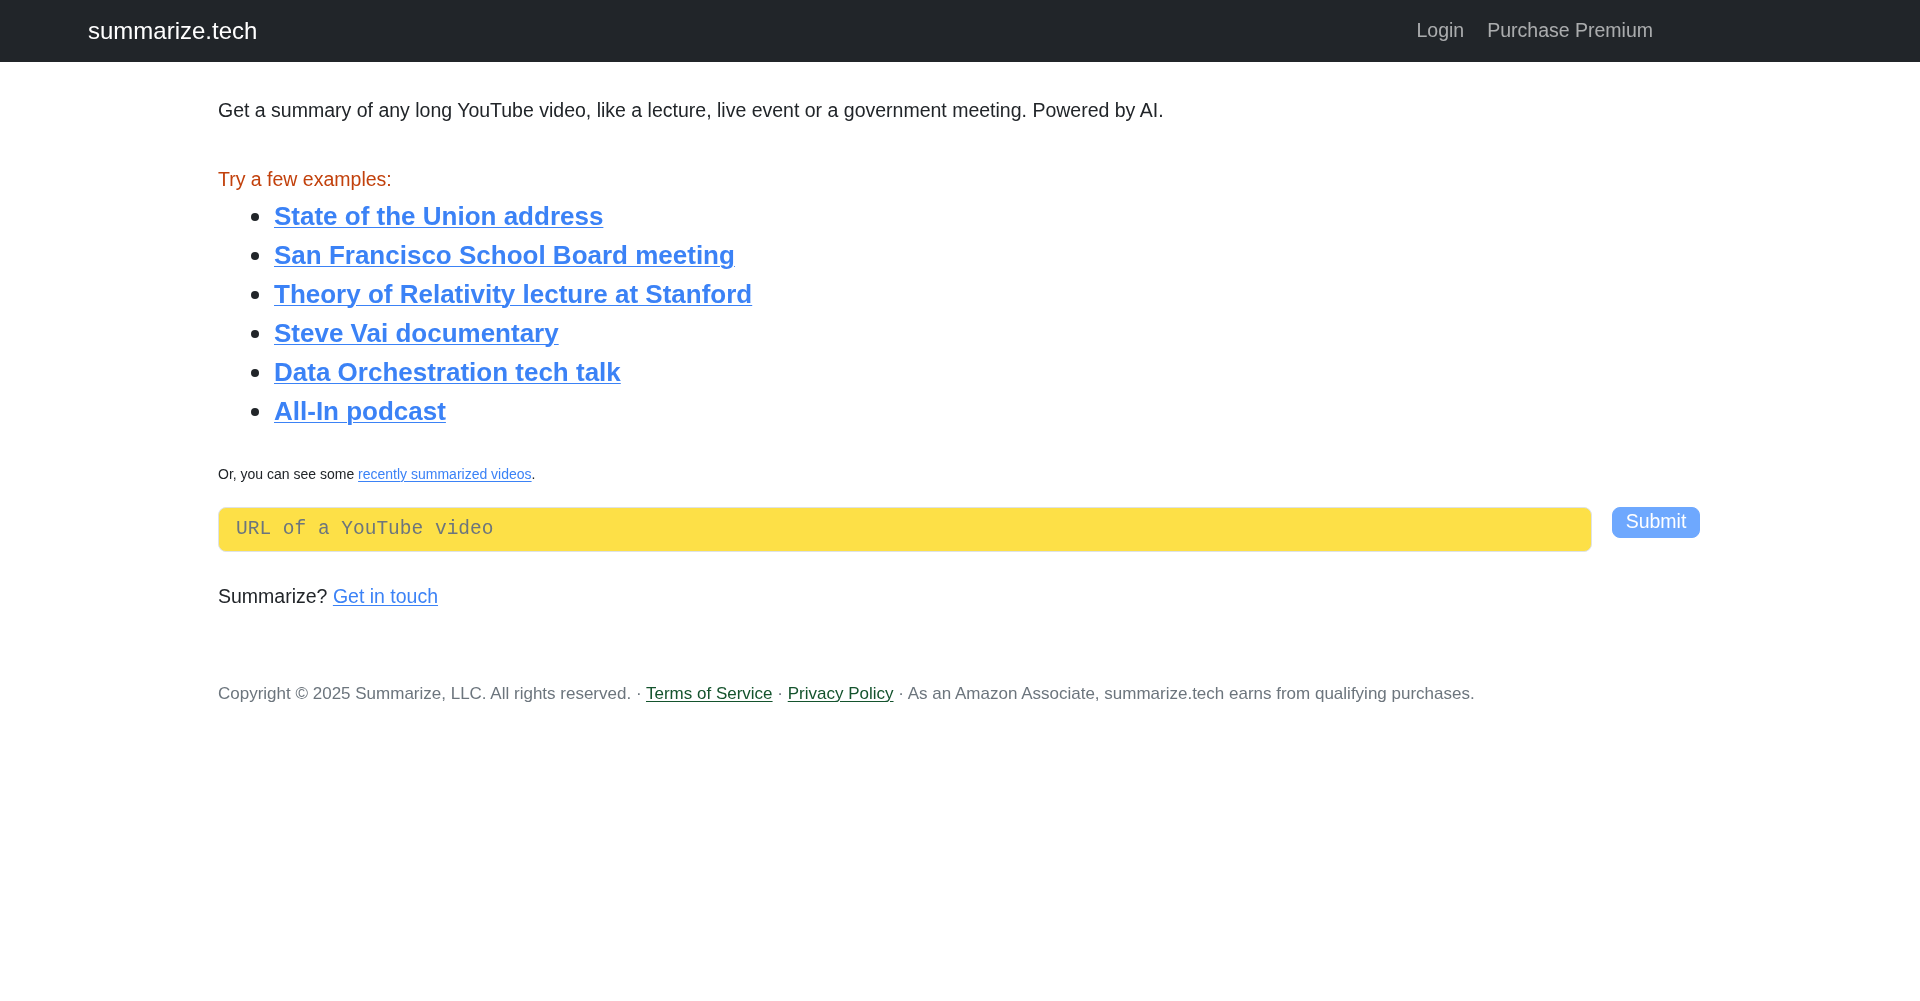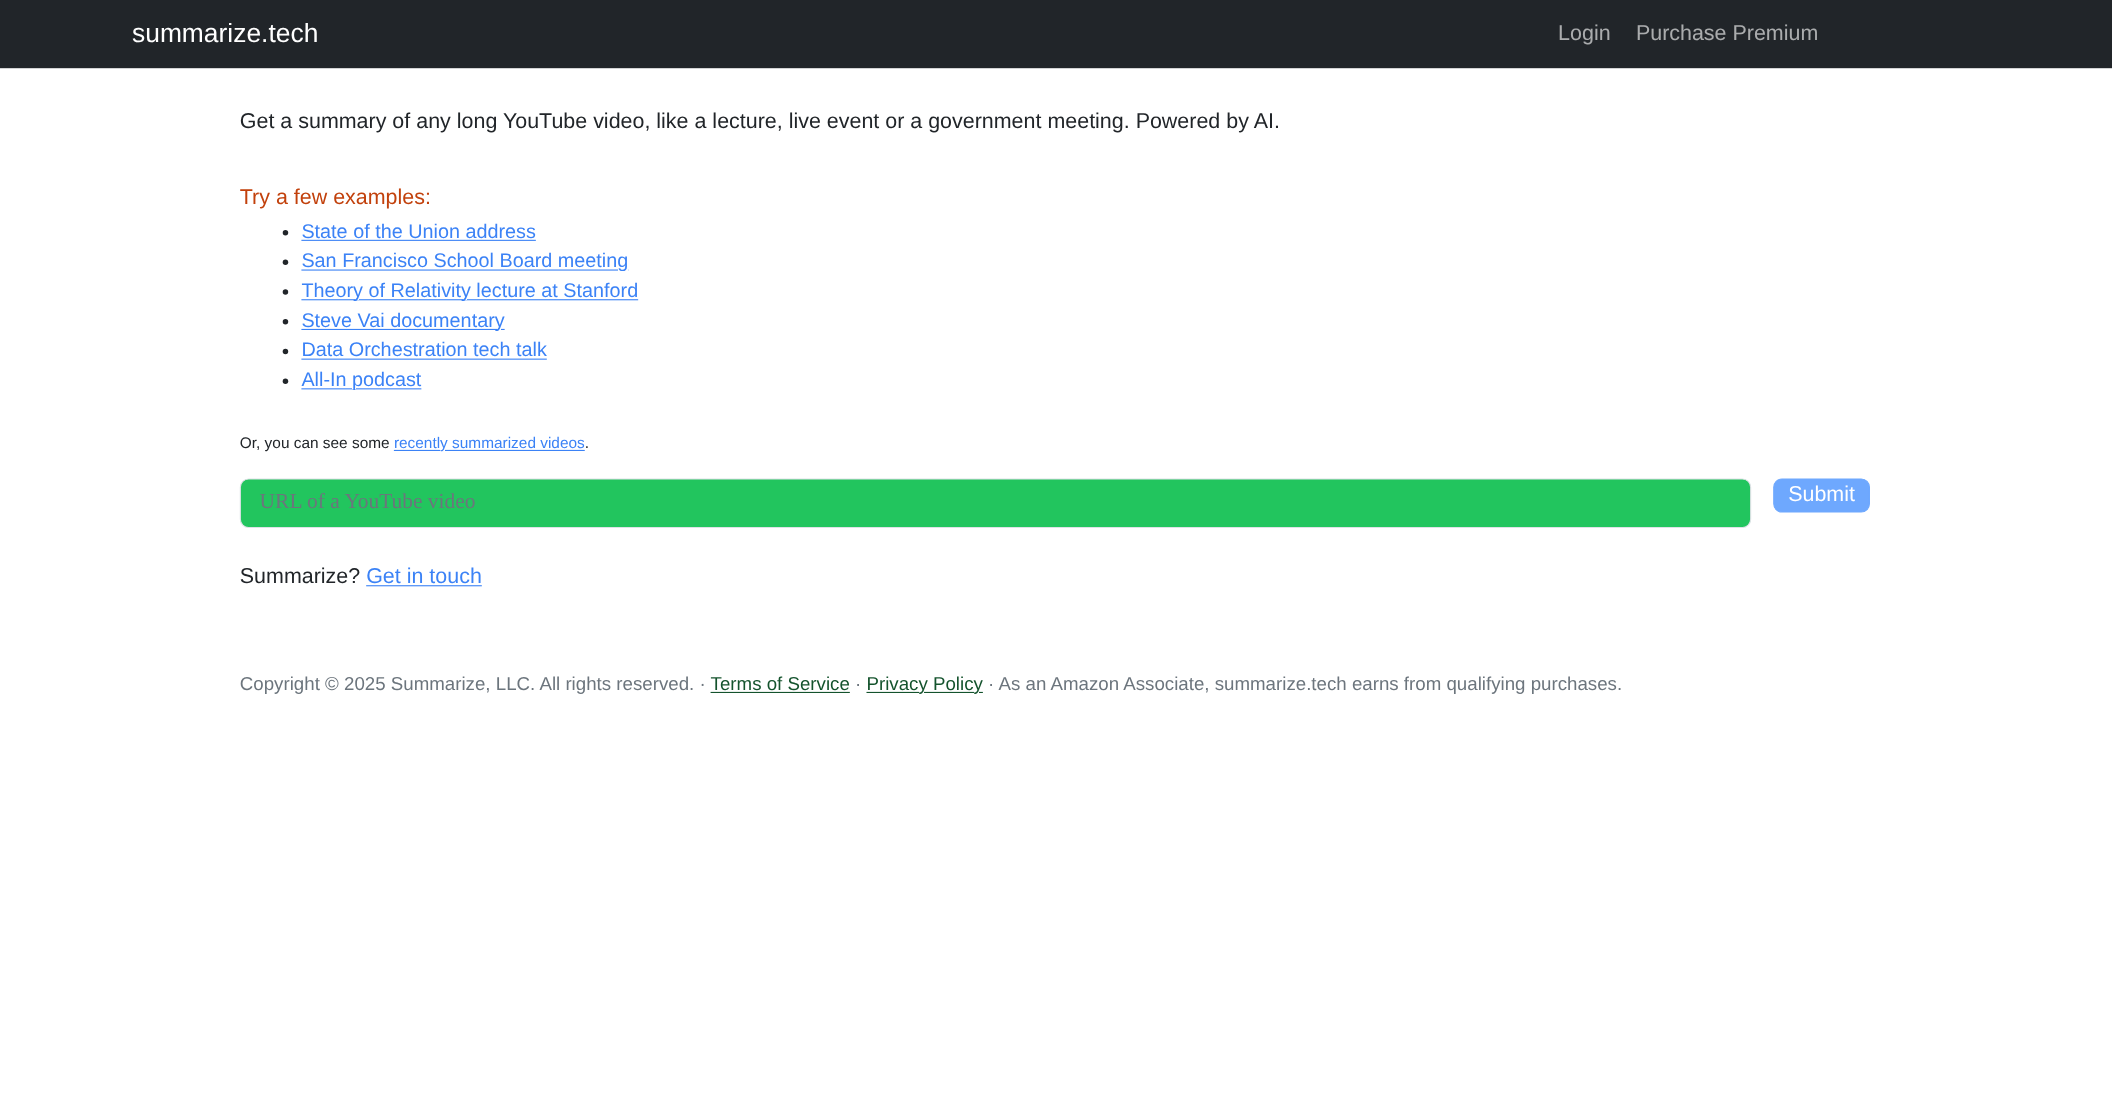--- a/index.html
+++ b/index.html
@@ -11,21 +11,21 @@
     -webkit-font-smoothing: antialiased;
   }
 
   
   .navbar {
     height: 62px;
     background: #212529;
     display: flex;
     align-items: center;
     justify-content: space-between;
-    padding: 0 267px 0 120px;
+    padding: 0 267px 0 88px;
   }
   .brand {
     color: #ffffff;
     font-size: 24px;
     line-height: 1;
     text-decoration: none;
     white-space: nowrap;
   }
   .nav-right {
     display: flex;
@@ -69,25 +69,26 @@
     margin: 40px 0 0 0;
     line-height: 1.5;
   }
 
   ul.examples {
     margin: 2px 0 0 0;
     padding-left: 56px;
     list-style: disc;
   }
   ul.examples li {
-    font-size: 18px;
+    font-size: 26px;
     line-height: 1.5;
     color: #212529;
     margin: 0;
     padding: 0;
+    font-weight: bold;
   }
   ul.examples li::marker { color: #212529; }
 
   a.link {
     color: #3b82f6;
     text-decoration: underline;
     text-decoration-thickness: 1px;
     text-underline-offset: 2px;
   }
 
@@ -106,23 +107,23 @@
     margin-top: 22px;
     width: 1482px;
   }
   .url-input {
     flex: 1 1 auto;
     height: 45px;
     border: 1px solid #dee2e6;
     border-radius: 8px;
     padding: 0 17px;
     font-size: 19.5px;
-    font-family: Liberation Serif, serif;
-    color: #212529;
-    background: #22c55e;
+    font-family: Liberation Mono, monospace;
+    color: #212529;
+    background: #fde047;
     outline: none;
   }
   .url-input::placeholder { color: #6c757d; }
 
   .submit-btn {
     flex: 0 0 auto;
     width: 88px;
     height: 31px;
     background: #6ea8fe;
     border: 1px solid #6ea8fe;

